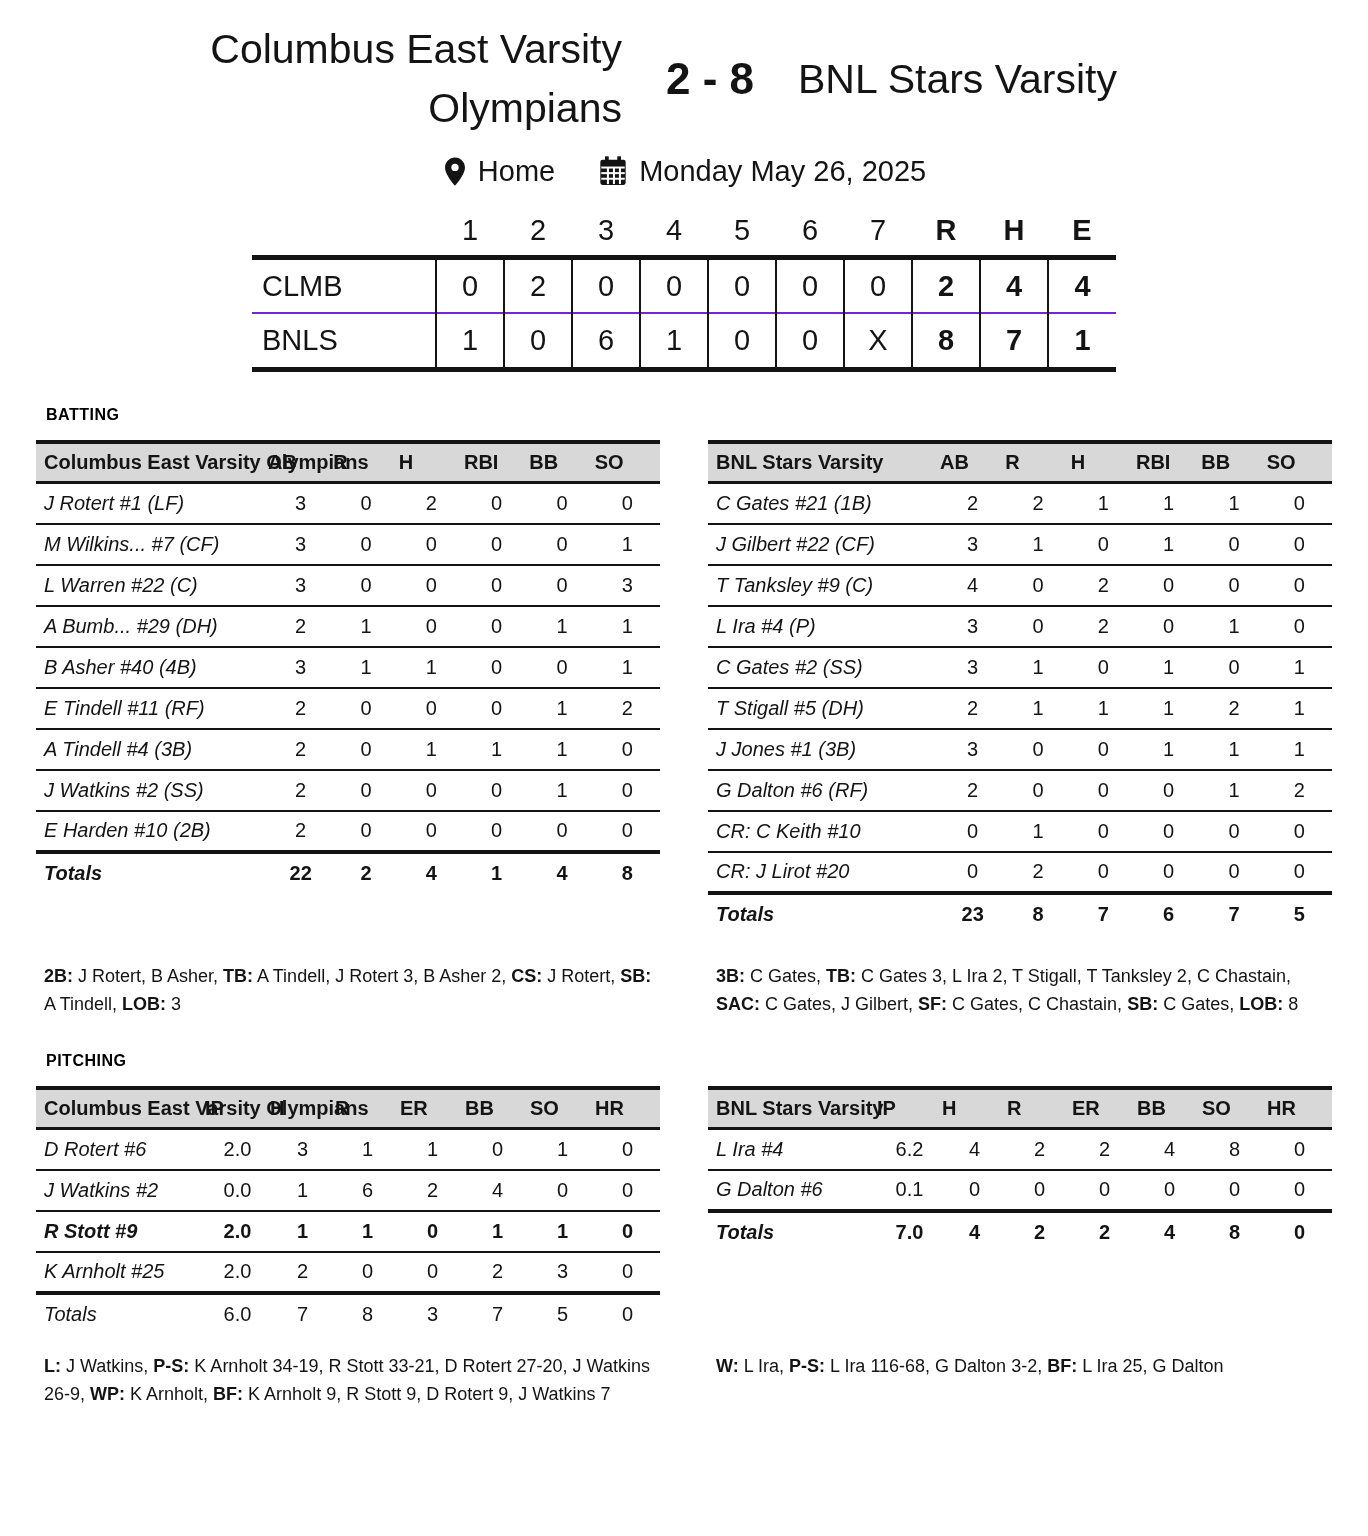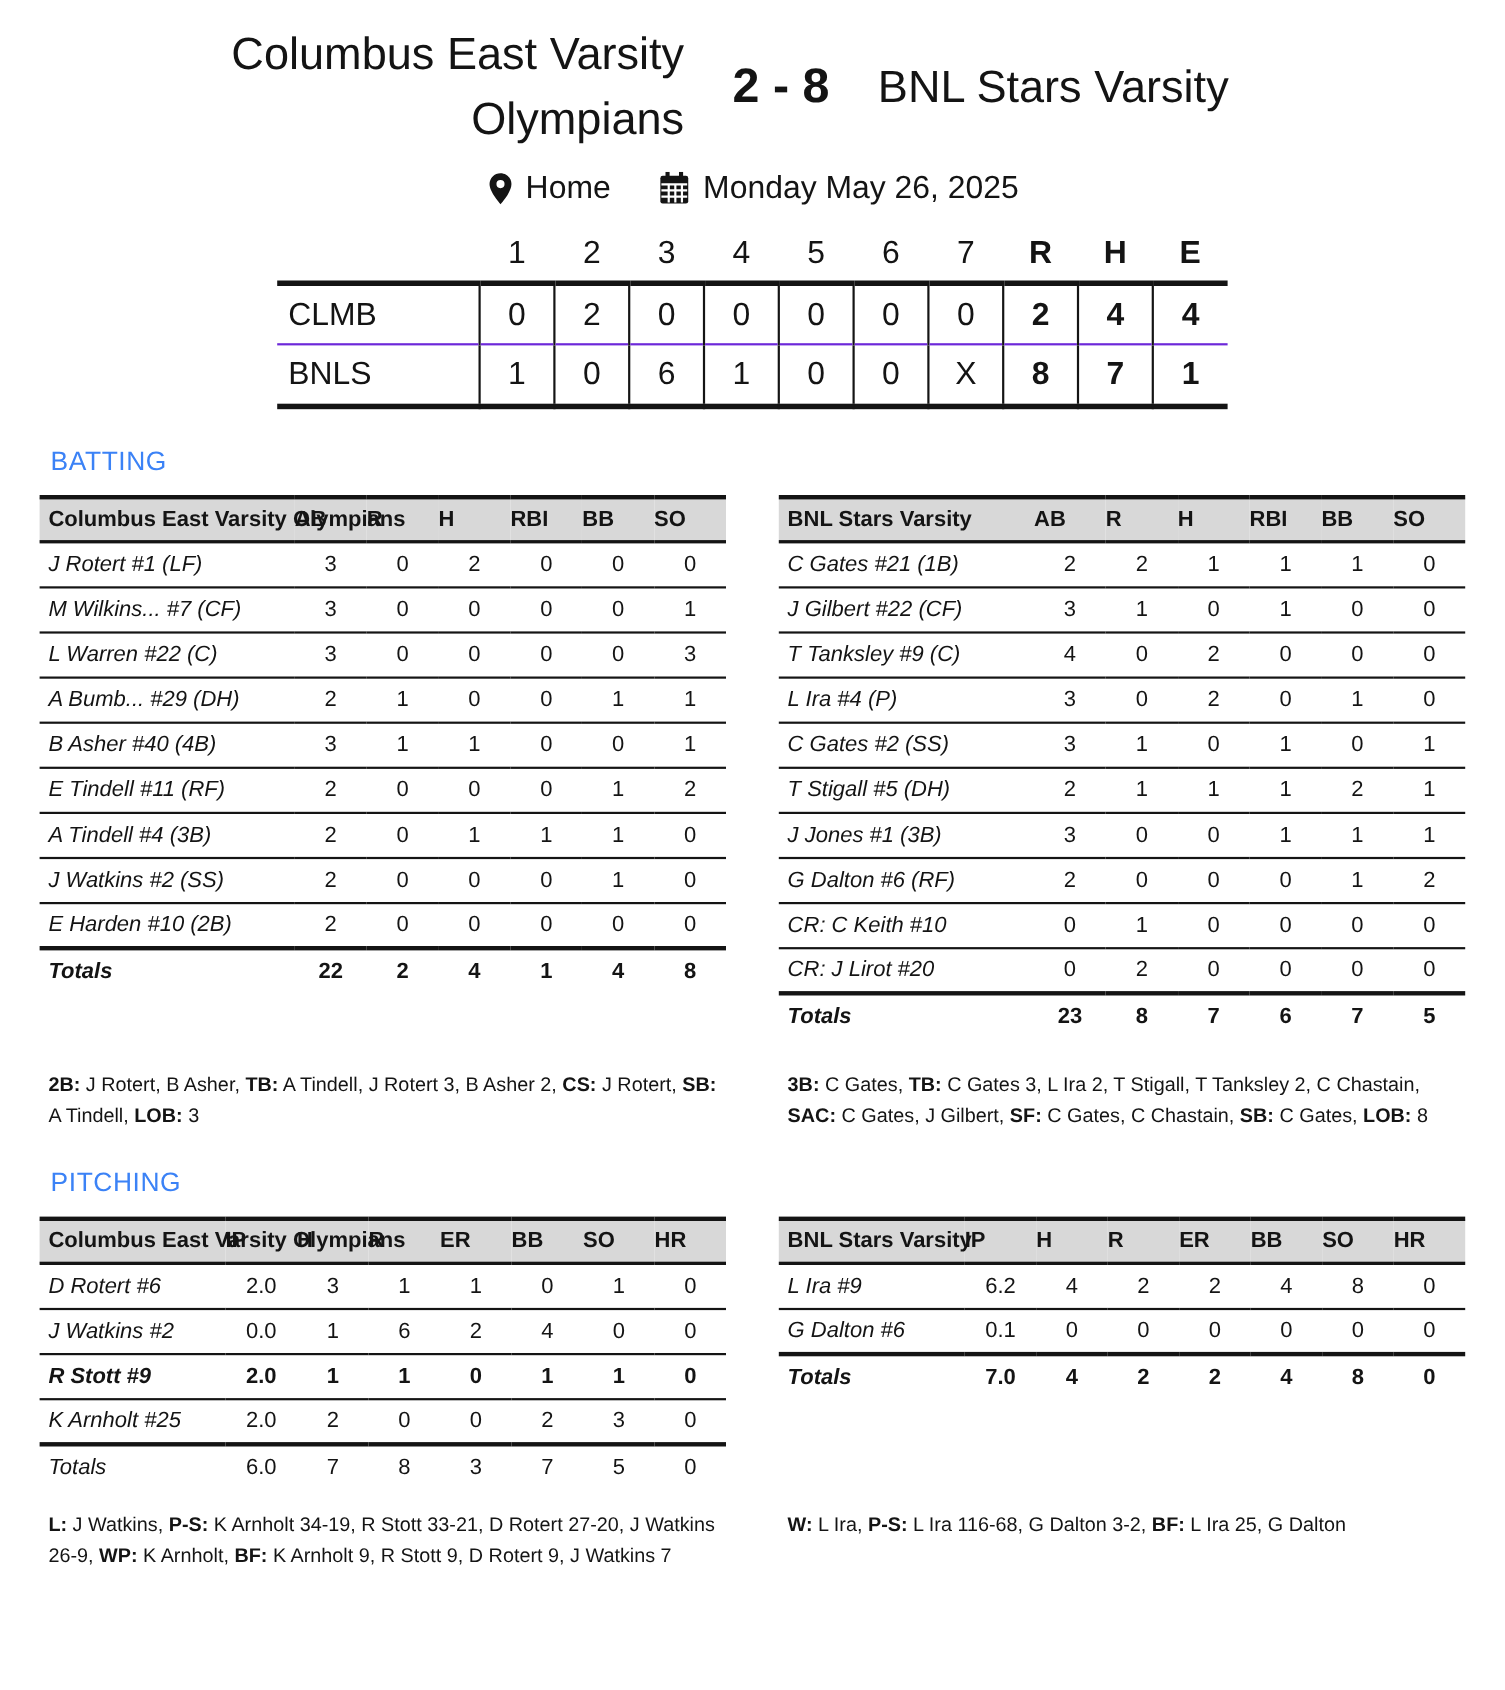--- a/index.html
+++ b/index.html
@@ -54,24 +54,24 @@
   }
   #linescore thead th.rhe { font-weight: 700; }
   #linescore tbody td { height: 56px; text-align: center; font-weight: 400; }
   #linescore tbody td.team-cell { text-align: left; padding-left: 10px; }
   #linescore tbody td.rhe { font-weight: 700; }
   #linescore tbody td + td { border-left: 2px solid #141414; }
   #linescore tbody tr + tr td { border-top: 2px solid #6d28d9; }
 
   
   .section-label {
-    font-size: 24px;
-    font-weight: 400;
+    font-size: 16px;
+    font-weight: 700;
     letter-spacing: 0.5px;
-    color: #3b82f6;
+    color: #000000;
     margin: 34px 0 16px 0;
     padding-left: 10px;
   }
   .stats-grid {
     display: grid;
     grid-template-columns: 624px 624px;
     column-gap: 48px;
     row-gap: 16px;
     align-items: start;
   }
@@ -555,21 +555,21 @@
               <th>H</th>
               <th>R</th>
               <th>ER</th>
               <th>BB</th>
               <th>SO</th>
               <th>HR</th>
             </tr>
           </thead>
           <tbody>
             <tr>
-              <td class="name-cell">L Ira #9</td>
+              <td class="name-cell">L Ira #4</td>
               <td>6.2</td>
               <td>4</td>
               <td>2</td>
               <td>2</td>
               <td>4</td>
               <td>8</td>
               <td>0</td>
             </tr>
             <tr>
               <td class="name-cell">G Dalton #6</td>

